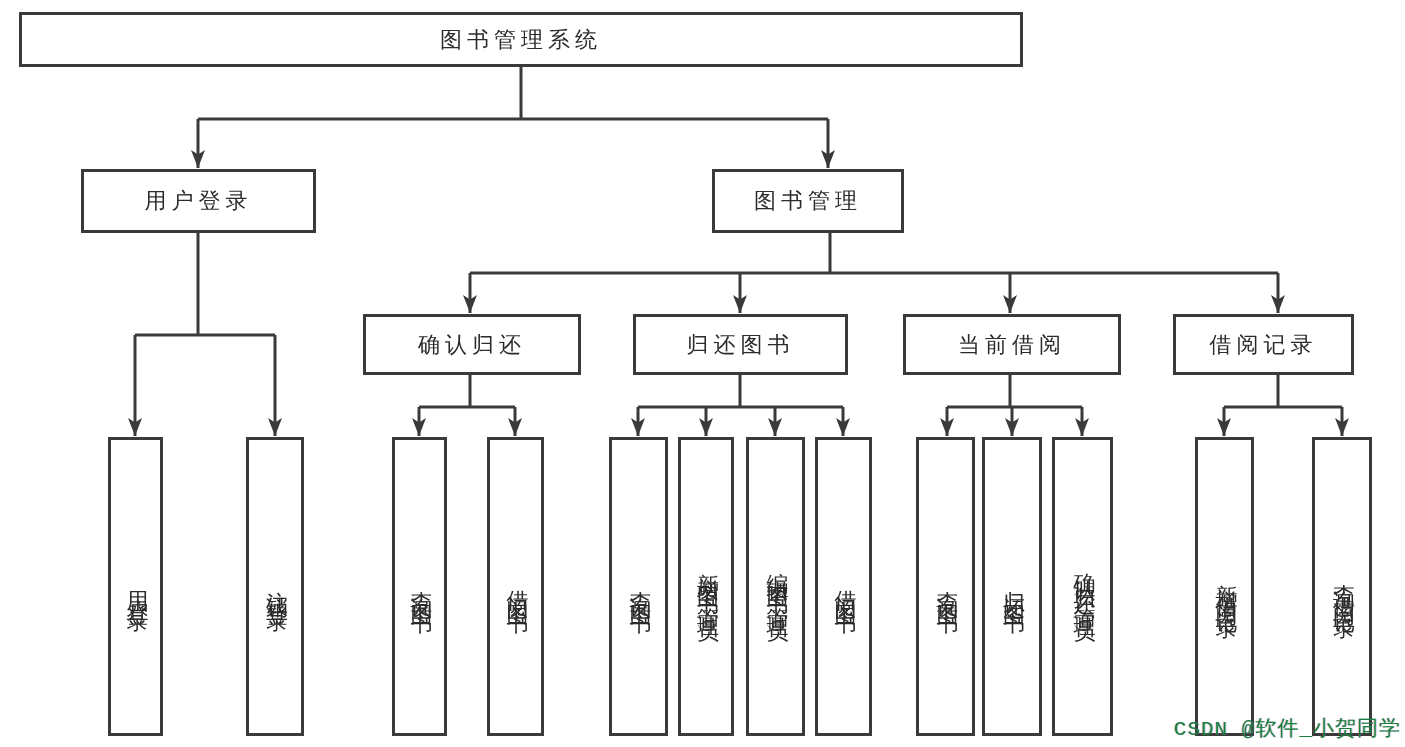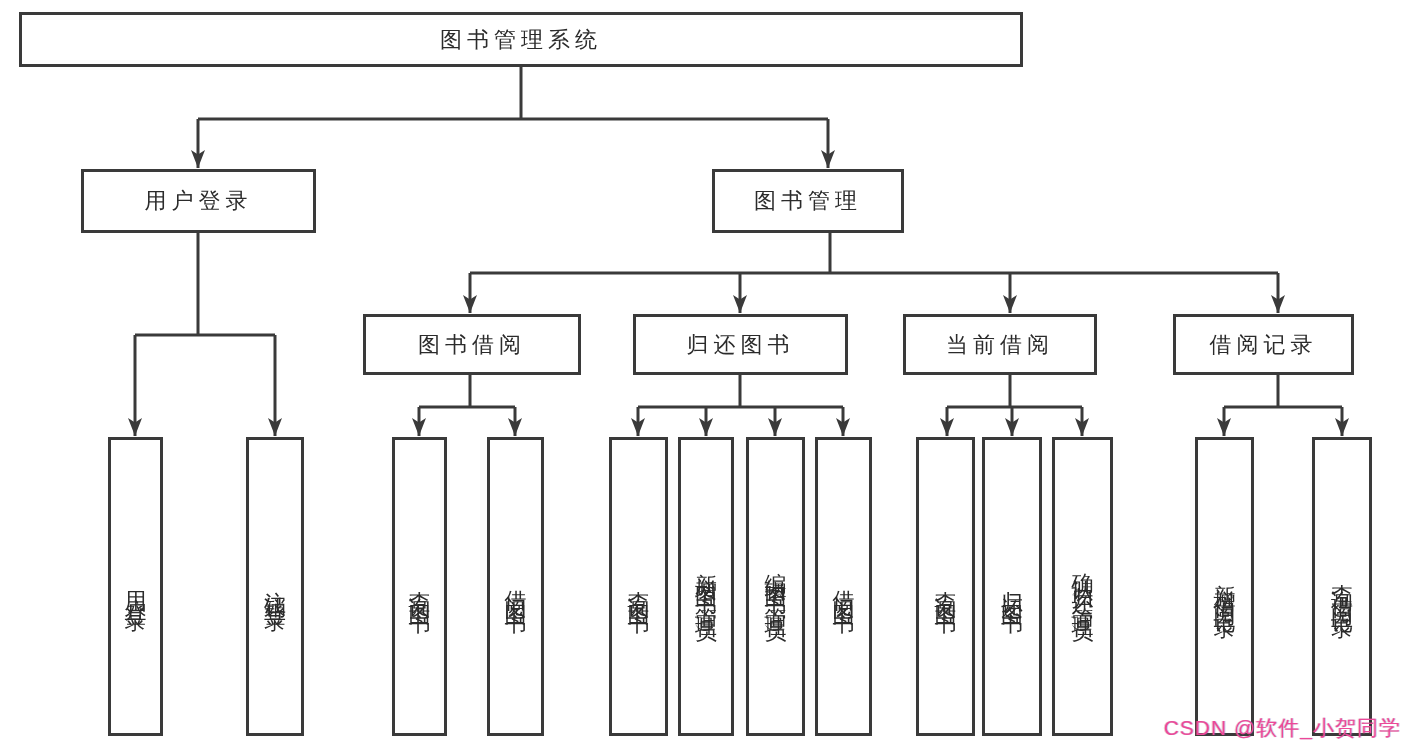--- a/index.html
+++ b/index.html
@@ -1,34 +1,34 @@
 <!DOCTYPE html>
 <html><head>
 <meta charset="utf-8">
 <style>
   html,body{margin:0;padding:0;background:#ffffff;}
   .canvas{
     position:relative;width:1405px;height:747px;background:#ffffff;overflow:hidden;
-    font-family:Liberation Sans, sans-serif;color:#262626;
+    font-family:Liberation Mono, monospace;color:#262626;
   }
   .wires{position:absolute;left:0;top:0;width:1405px;height:747px;}
   .node{
     position:absolute;box-sizing:border-box;background:#ffffff;
     border:3px solid #3a3a3a;display:flex;align-items:center;justify-content:center;
   }
   .hbox span{
     font-size:22px;letter-spacing:5px;white-space:nowrap;color:#2b2b2b;
   }
   .vbox span{
     writing-mode:vertical-rl;text-orientation:mixed;
     font-size:22px;letter-spacing:7px;line-height:1;color:#2b2b2b;white-space:nowrap;
   }
   .watermark{
     position:absolute;right:4px;bottom:5px;
-    font-size:21px;color:#ec4899;letter-spacing:1px;white-space:nowrap;
+    font-size:21px;color:#15803d;letter-spacing:1px;white-space:nowrap;
     text-shadow:-1px 0 rgba(205,80,80,0.30), 1px 0 rgba(90,110,205,0.30);
   }
 </style>
 </head>
 <body>
 
 <div class="canvas">
 
   <svg class="wires" viewBox="0 0 1405 747" xmlns="http://www.w3.org/2000/svg">
     <defs>
@@ -78,26 +78,26 @@
   </div>
 
   <div class="node hbox" style="left:81px;top:169px;width:235px;height:64px">
     <span>用户登录</span>
   </div>
   <div class="node hbox" style="left:712px;top:169px;width:192px;height:64px">
     <span>图书管理</span>
   </div>
 
   <div class="node hbox" style="left:363px;top:314px;width:218px;height:61px">
-    <span>图书借阅</span>
+    <span>确认归还</span>
   </div>
   <div class="node hbox" style="left:633px;top:314px;width:215px;height:61px">
     <span>归还图书</span>
   </div>
-  <div class="node hbox" style="left:903px;top:314px;width:194px;height:61px">
+  <div class="node hbox" style="left:903px;top:314px;width:218px;height:61px">
     <span>当前借阅</span>
   </div>
   <div class="node hbox" style="left:1173px;top:314px;width:181px;height:61px">
     <span>借阅记录</span>
   </div>
 
   <div class="node vbox" style="left:108px;top:437px;width:55px;height:299px">
     <span>用户登录</span>
   </div>
   <div class="node vbox" style="left:246px;top:437px;width:58px;height:299px">

